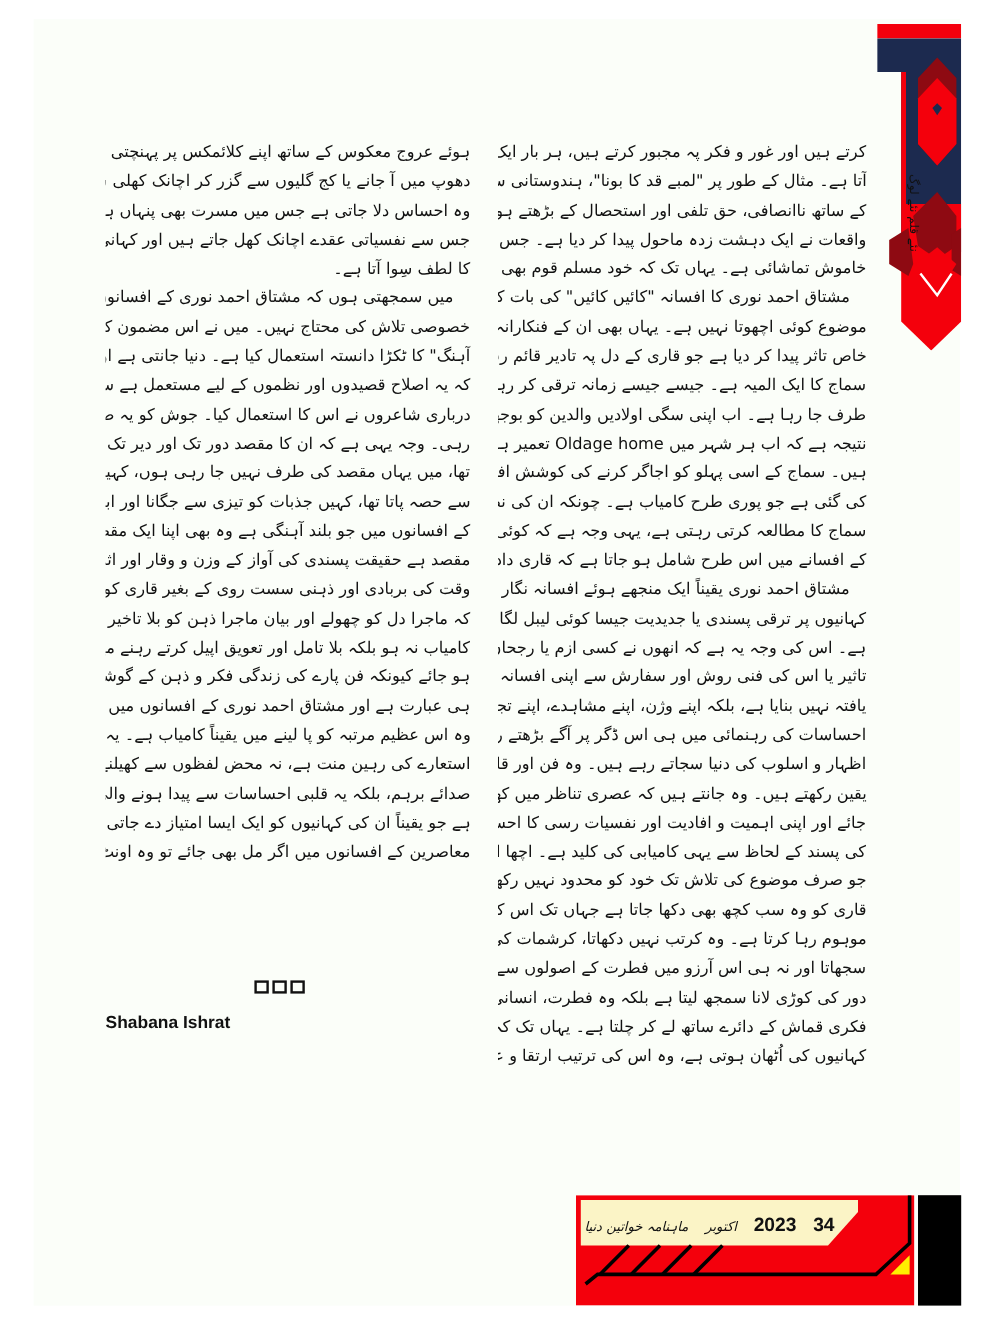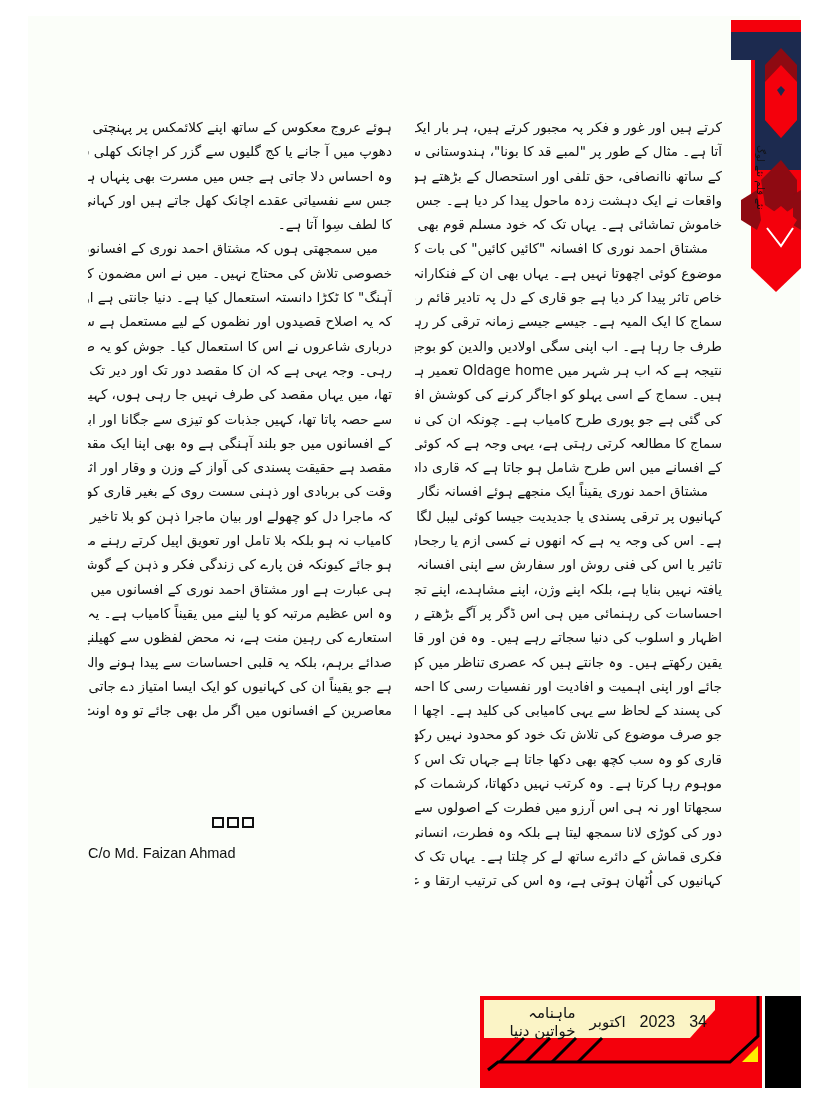--- a/index.html
+++ b/index.html
@@ -14,22 +14,22 @@
   .end-mark { position:absolute; left:212px; top:817px; display:flex; gap:3px; }
   .end-mark span { display:block; width:12px; height:11px; border:2px solid #111; box-sizing:border-box; }
   .address { position:absolute; left:88px; top:840px; direction:ltr; font-family:"Liberation Sans", sans-serif; color:#111; font-size:14.5px; }
   .address div { height:26.7px; line-height:26.7px; white-space:nowrap; }
   .address .name { font-weight:bold; }
   
   .ribbon { position:absolute; left:731px; top:20px; width:70px; height:272px; }
   .ribbon-label { position:absolute; left:744px; top:140px; width:22px; height:70px; writing-mode:vertical-rl; font-size:10px; color:#111; direction:rtl; }
   .footer-band { position:absolute; left:480px; top:996px; width:282px; height:92px; }
   .footer-text { position:absolute; left:487px; top:1008px; width:220px; height:28px; display:flex; align-items:center; direction:ltr; gap:14px; }
-  .footer-text .urdu { font-size:15px; color:#111; direction:rtl; }
-  .footer-text .num { font-family:"Liberation Sans", sans-serif; font-weight:normal; font-size:16px; color:#111; }
+  .footer-text .urdu { font-size:11px; color:#111; direction:rtl;font-style:italic; }
+  .footer-text .num { font-family:"Liberation Sans", sans-serif; font-weight:bold; font-size:16px; color:#111; }
   .black-block { position:absolute; left:765px; top:996px; width:36px; height:92px; background:#000; }
 </style>
 </head>
 <body>
 
 <div class="page"></div>
 
 <svg class="ribbon" viewBox="0 0 70 272" xmlns="http://www.w3.org/2000/svg">
   <rect x="0" y="0" width="70" height="12" fill="#f4000c"></rect>
   <polygon points="0,12 70,12 70,40 24,40 24,12" fill="#1c2a4f"></polygon>
@@ -111,21 +111,21 @@
     <div class="ln">معاصرین کے افسانوں میں اگر مل بھی جائے تو وہ اونٹ کے منہ میں</div>
   </div>
 
 <div class="end-mark">
   <span></span>
   <span></span>
   <span></span>
 </div>
 
 <div class="address">
-  <div>C/o Md. Faizan Ahmad</div>
+  <div class="name">Shabana Ishrat</div>
 </div>
 
 <svg class="footer-band" viewBox="0 0 282 92" xmlns="http://www.w3.org/2000/svg">
   <rect x="0" y="0" width="282" height="92" fill="#f4000c"></rect>
   <polygon points="4,4 235,4 235,14 210,42 4,42" fill="#fbf4c6"></polygon>
   <polyline points="278,0 278,40 250,66 18,66 8,74" fill="none" stroke="#000" stroke-width="3"></polyline>
   <line x1="20" y1="66" x2="44" y2="42" stroke="#000" stroke-width="3"></line>
   <line x1="46" y1="66" x2="70" y2="42" stroke="#000" stroke-width="3"></line>
   <line x1="72" y1="66" x2="96" y2="42" stroke="#000" stroke-width="3"></line>
   <line x1="98" y1="66" x2="122" y2="42" stroke="#000" stroke-width="3"></line>

